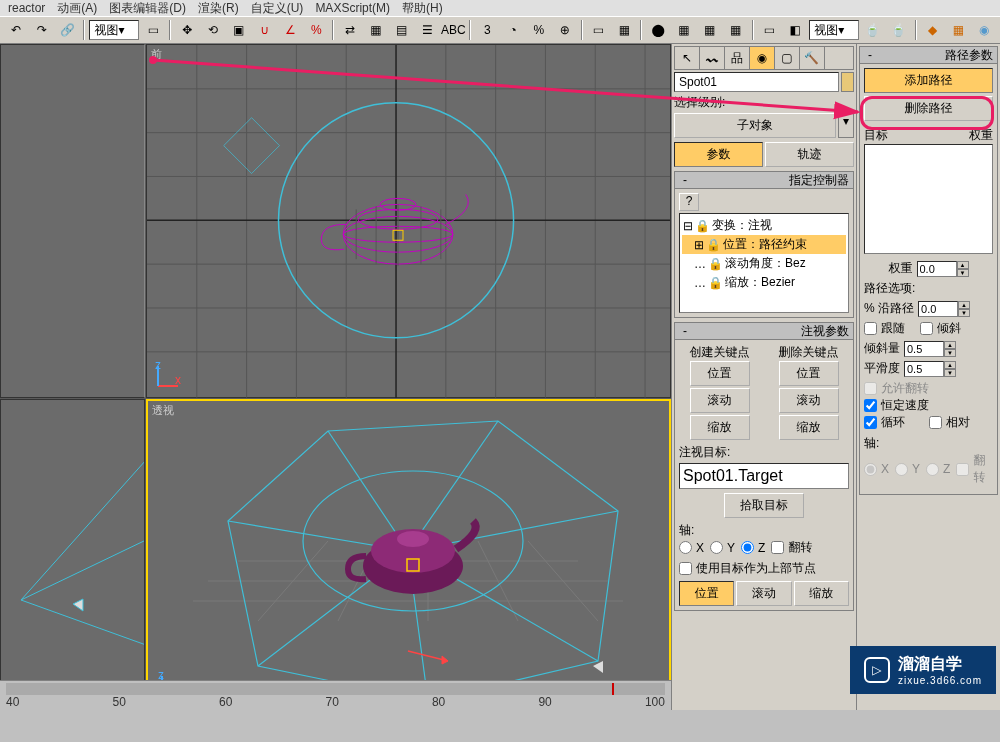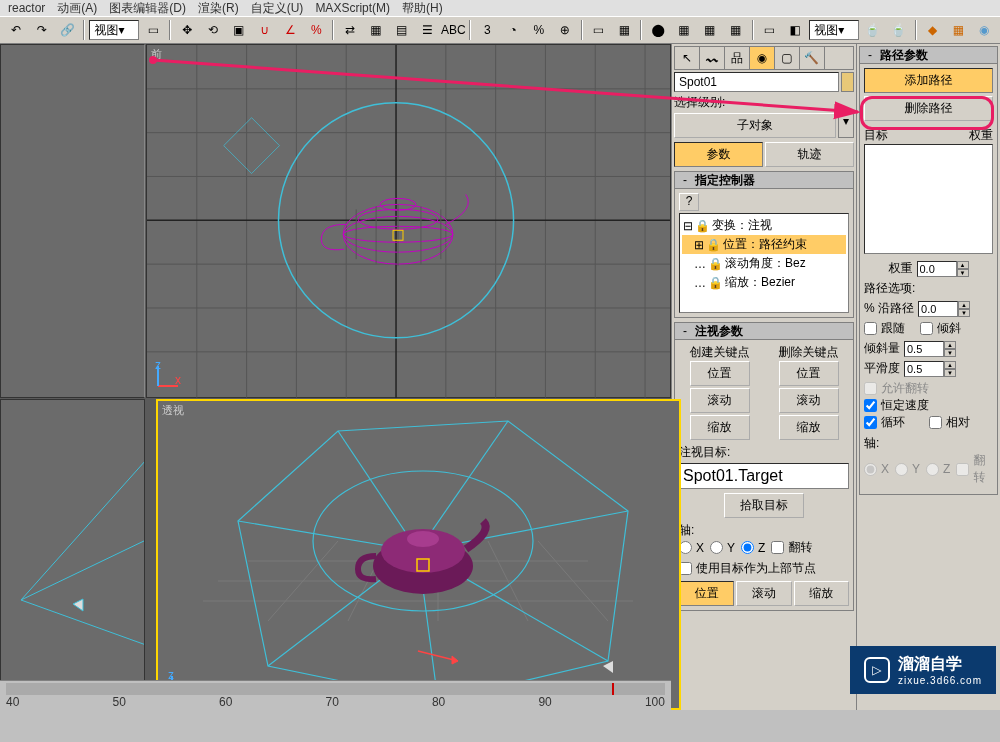--- a/index.html
+++ b/index.html
@@ -12,21 +12,21 @@
   .toolbar .btn { width: 24px; height: 22px; border: 1px solid #d4d0c8; display: flex; align-items: center; justify-content: center; cursor: pointer; }
   .toolbar .dropdown { height: 20px; background: #fff; border: 1px inset #808080; padding: 1px 4px; display: flex; align-items: center; min-width: 50px; }
   .toolbar .sep { width: 2px; height: 20px; border-left: 1px solid #808080; border-right: 1px solid #fff; margin: 0 2px; }
   
   .main { display: flex; height: 666px; }
   .viewports { width: 671px; background: #5a5a5a; position: relative; }
   .viewport { position: absolute; background: #6b6b6b; border: 1px solid #333; }
   .vp-tl { left: 0; top: 0; width: 145px; height: 354px; border-right: 1px solid #888; }
   .vp-tr { left: 146px; top: 0; width: 525px; height: 354px; }
   .vp-bl { left: 0; top: 355px; width: 145px; height: 311px; }
-  .vp-br { left: 156px; top: 355px; width: 525px; height: 311px; border: 2px solid #ffd700; }
+  .vp-br { left: 146px; top: 355px; width: 525px; height: 311px; border: 2px solid #ffd700; }
   .vp-label { position: absolute; top: 2px; left: 4px; color: #ccc; font-size: 11px; }
   .axis-gizmo { position: absolute; bottom: 6px; left: 6px; width: 30px; height: 30px; }
   
   .grid { position: absolute; inset: 0; }
   .grid line { stroke: #555; stroke-width: 1; }
   .grid .axis-x { stroke: #222; stroke-width: 1.5; }
   .grid .axis-y { stroke: #222; stroke-width: 1.5; }
   
   .side { width: 329px; background: #d4d0c8; display: flex; }
   .panel-left { width: 185px; border-left: 1px solid #808080; padding: 2px; }
@@ -35,21 +35,21 @@
   .cmd-tabs { height: 24px; background: #d4d0c8; display: flex; gap: 0; border: 1px solid #808080; }
   .cmd-tabs .tab { width: 25px; height: 22px; border-right: 1px solid #808080; display: flex; align-items: center; justify-content: center; cursor: pointer; }
   .cmd-tabs .tab.active { background: #ffcc66; }
   
   .name-field { display: flex; margin: 2px 0; }
   .name-field input { flex: 1; height: 20px; background: #fff; border: 1px inset #808080; padding: 2px 4px; }
   .color-sw { width: 20px; height: 20px; background: #e8c878; border: 1px solid #808080; margin-left: 2px; }
   
   .rollup-header { background: #c0c0c0; border: 1px solid #808080; height: 18px; display: flex; align-items: center; padding: 0 4px; cursor: pointer; }
   .rollup-header .minus { width: 12px; text-align: center; margin-right: 4px; }
-  .rollup-header .title { flex: 1; text-align: left; font-weight: bold; }
+  .rollup-header .title { flex: 1; text-align: right; }
   
   .rollup-body { background: #d4d0c8; border: 1px solid #808080; border-top: none; padding: 4px; }
   
   .param-row { display: flex; align-items: center; margin: 3px 0; gap: 4px; }
   .param-row label { white-space: nowrap; }
   .spinner { display: flex; }
   .spinner input { width: 40px; height: 16px; border: 1px inset #808080; background: #fff; padding: 0 2px; font-size: 11px; }
   .spinner .arrows { width: 12px; display: flex; flex-direction: column; }
   .spinner .arrows div { height: 8px; background: #d4d0c8; border: 1px solid #808080; font-size: 6px; text-align: center; line-height: 6px; }
   

